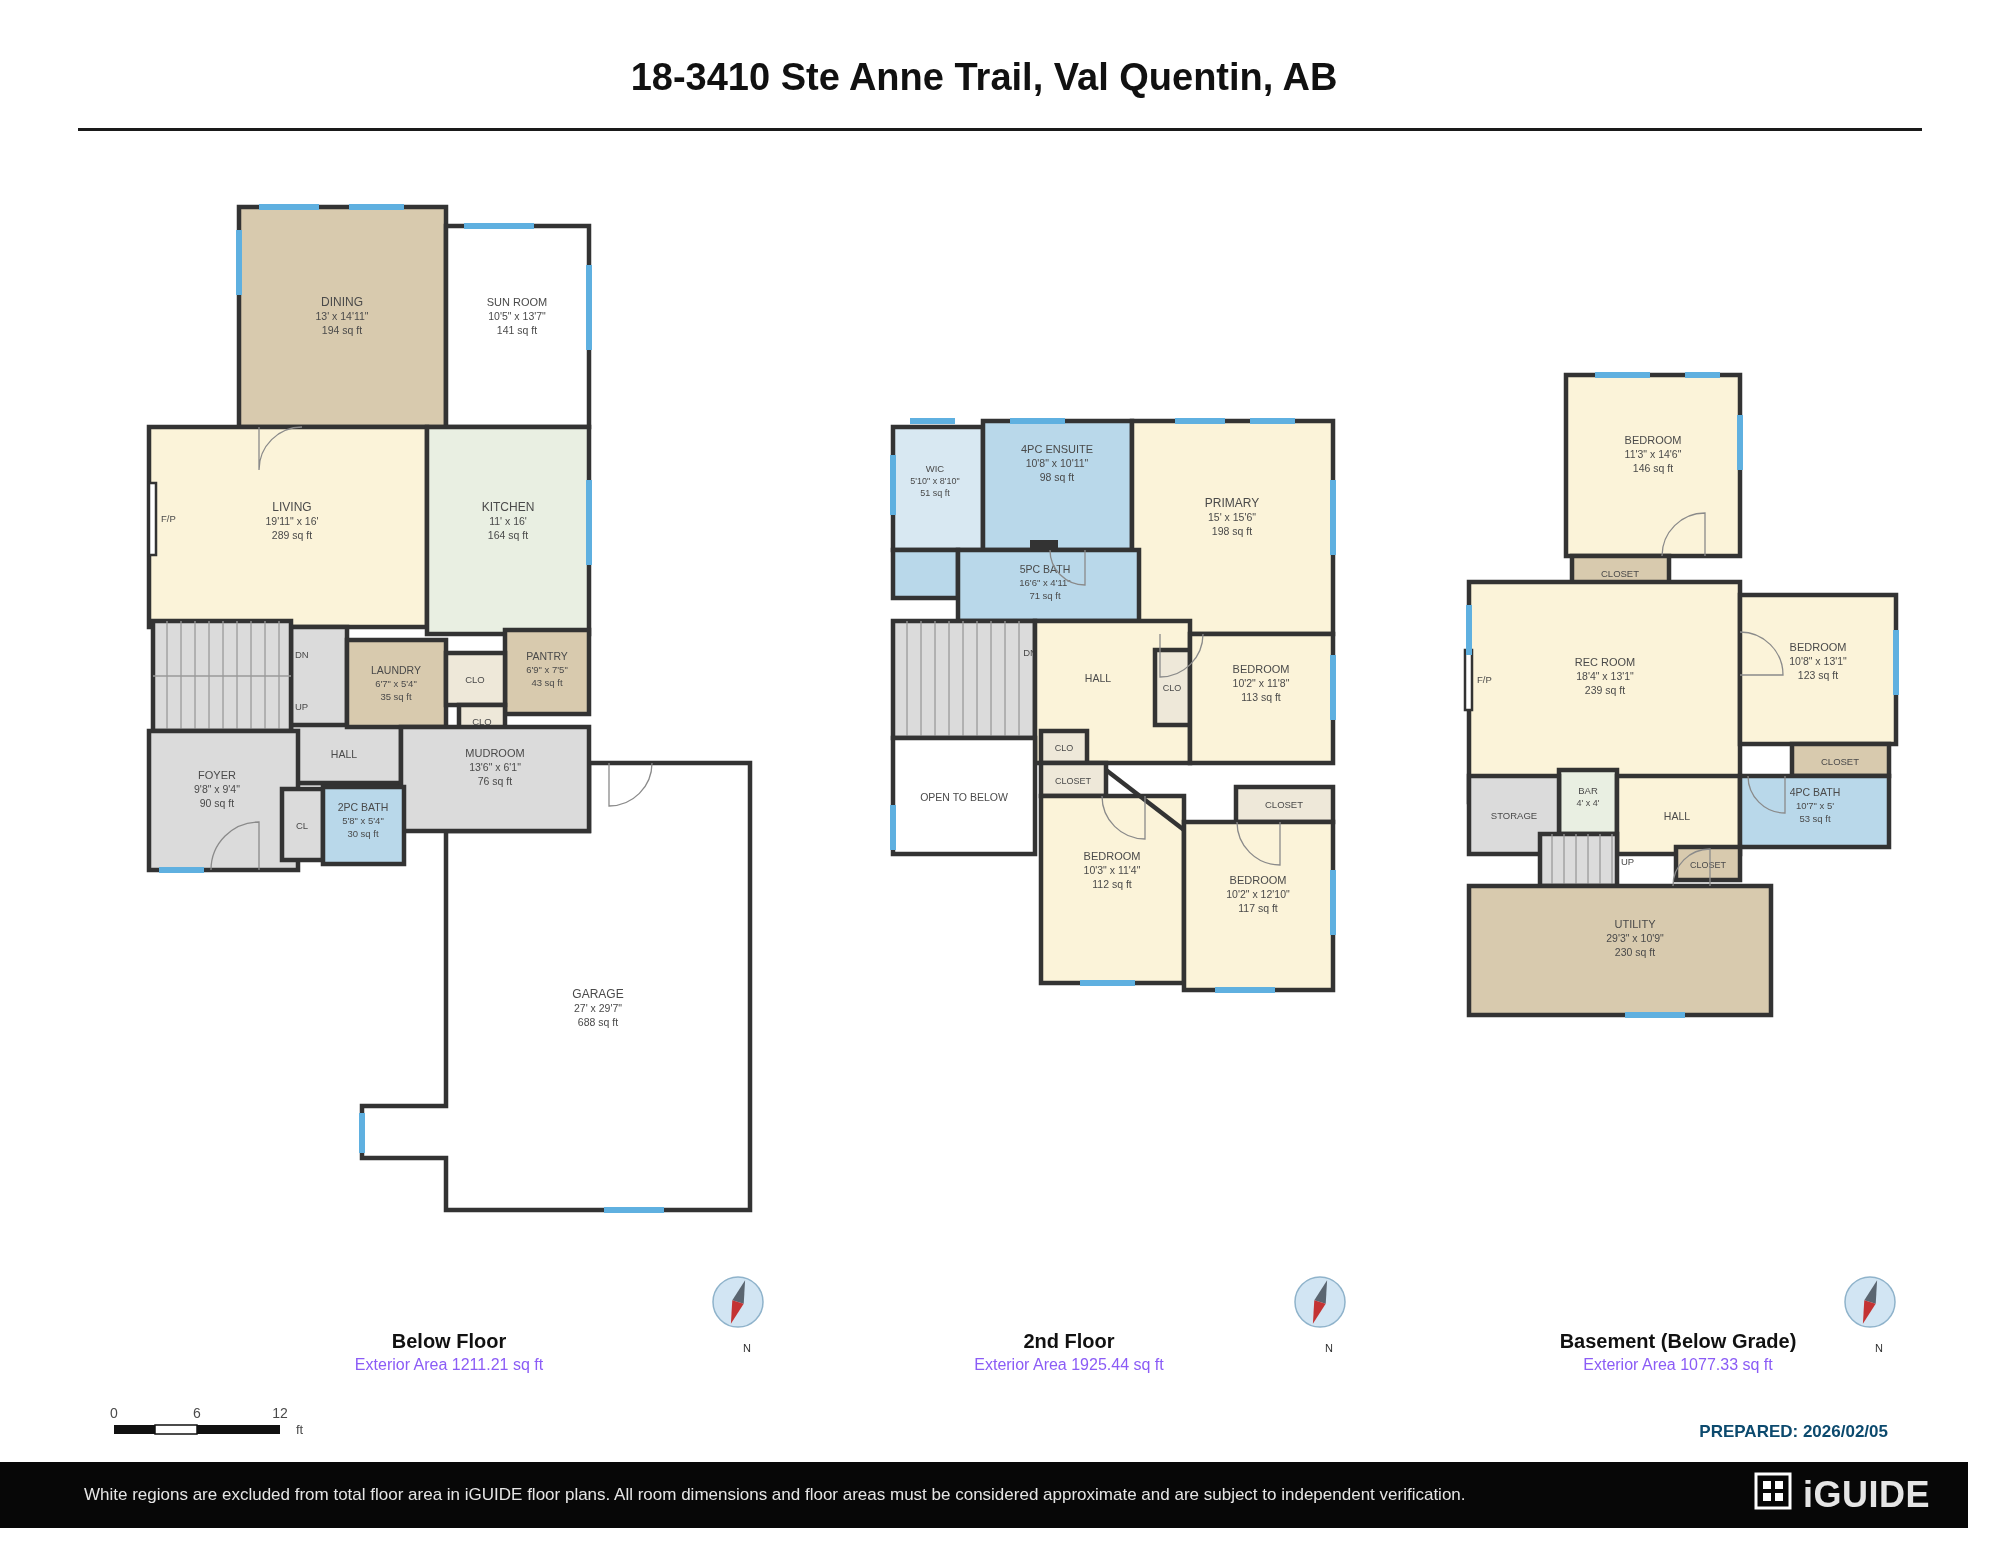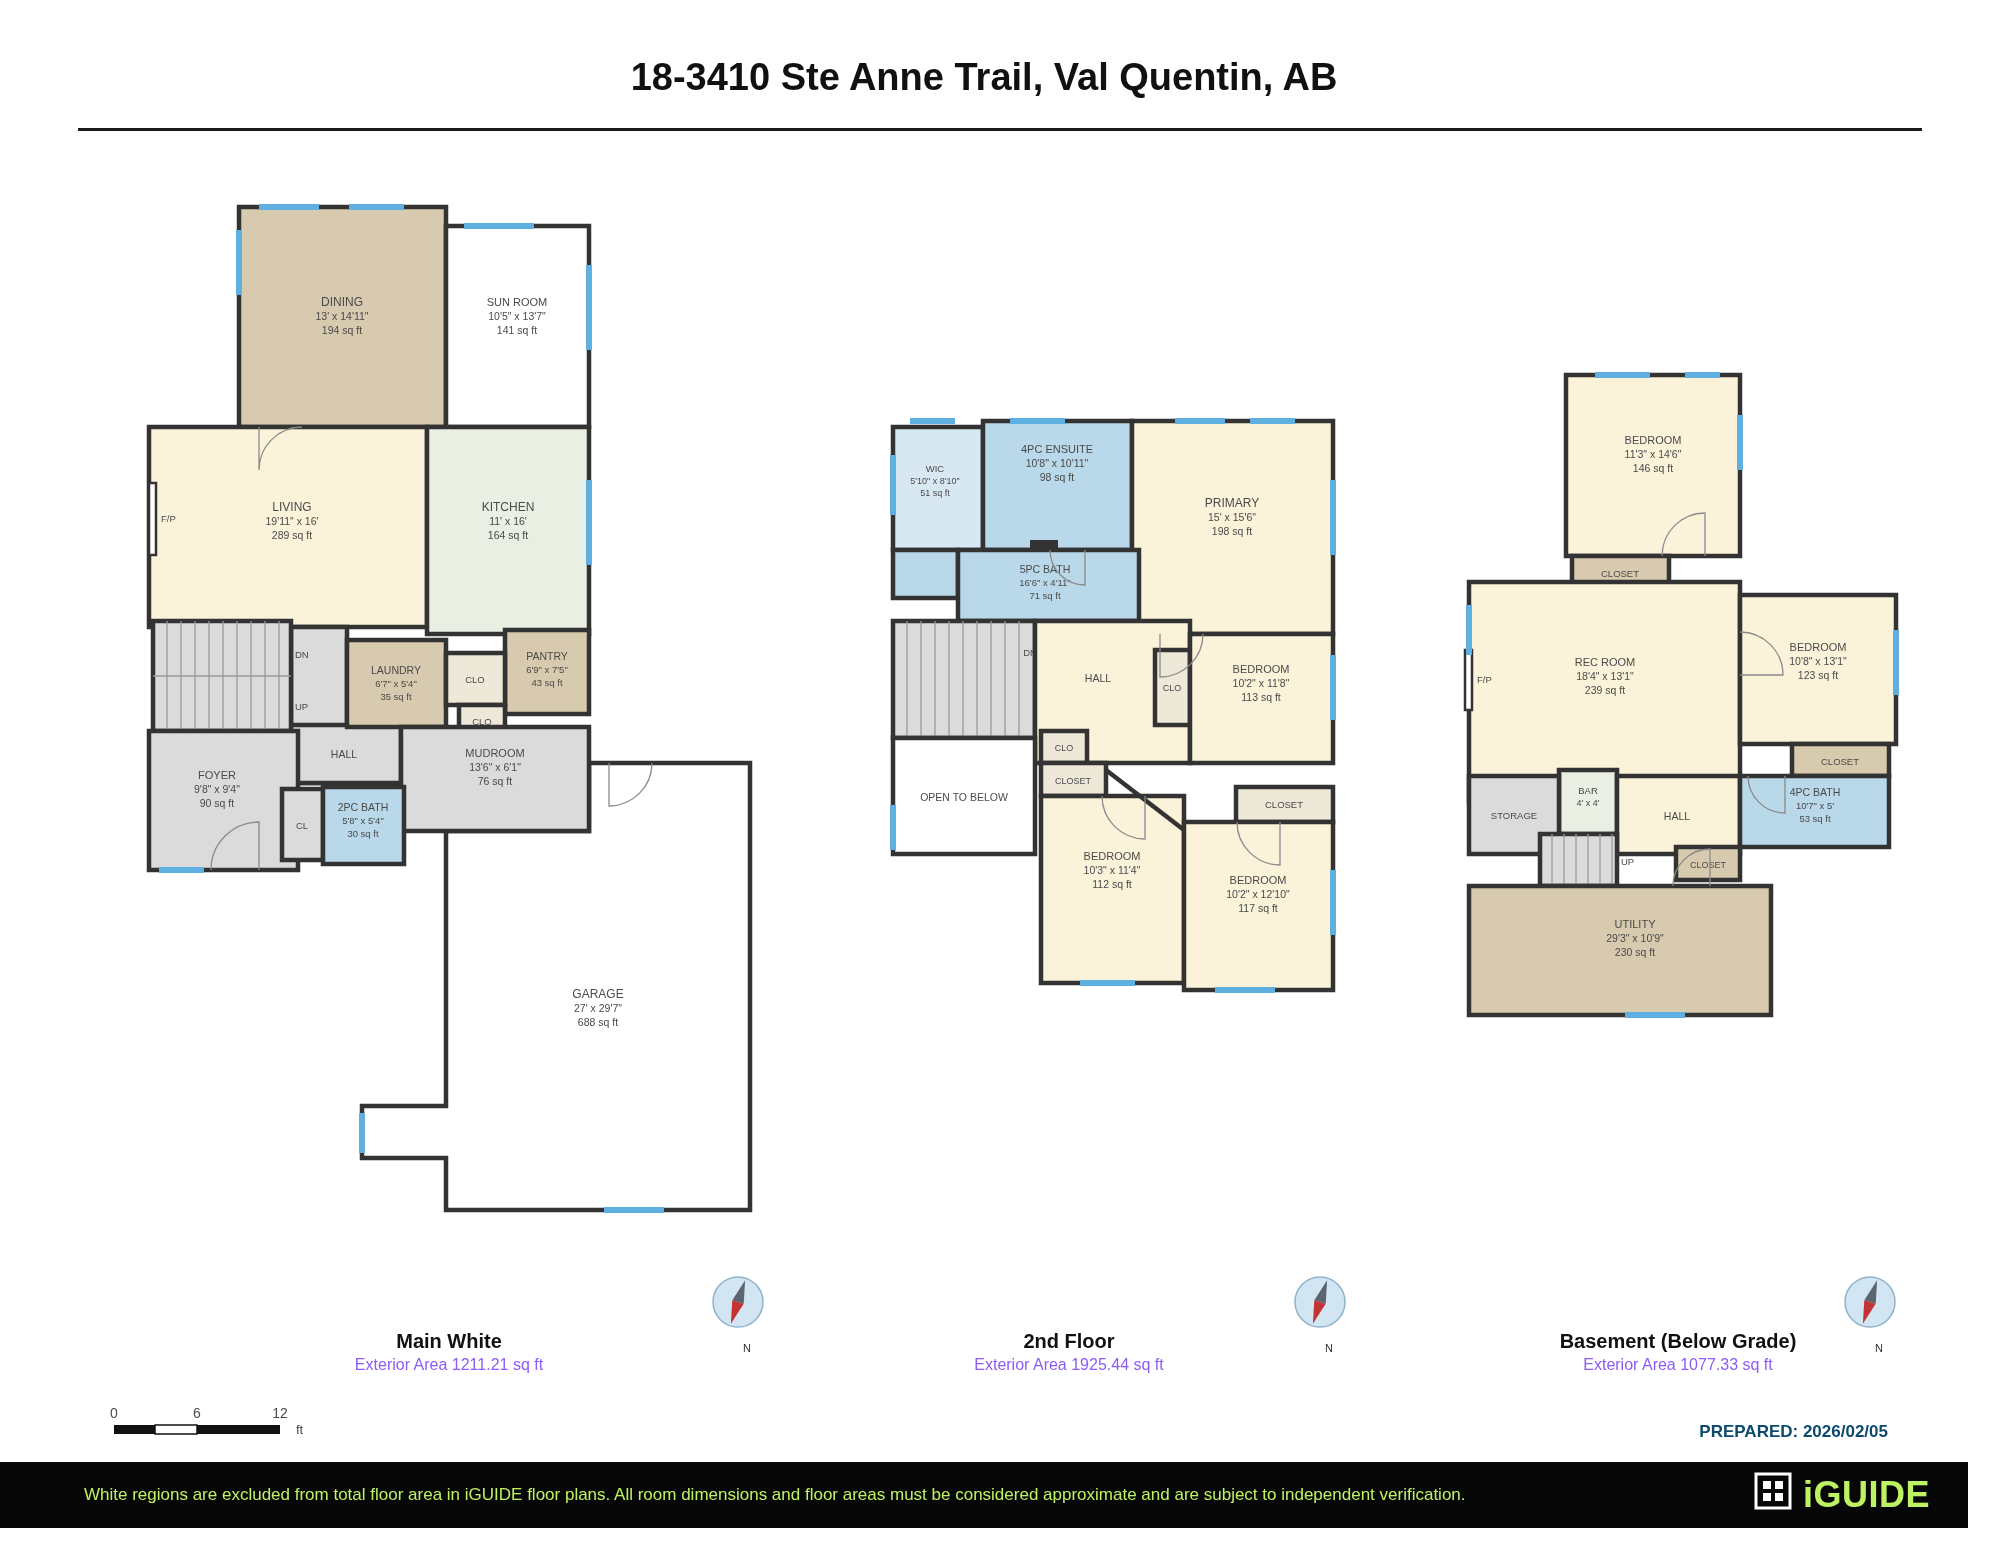--- a/index.html
+++ b/index.html
@@ -19,21 +19,21 @@
   .blue{fill:#b9d8ea;} .pblue{fill:#d8e8f2;} .gray{fill:#dbdbdb;} .white{fill:#ffffff;}
   .win{fill:#5fb0e0;stroke:none;}
   .tread{stroke:#9a9a9a;stroke-width:1.3;fill:none;}
   .door{stroke:#8a8a8a;stroke-width:1.3;fill:none;}
   .fpr{fill:#ffffff;stroke:#333;stroke-width:2.5;}
   .iw{stroke:#333;stroke-width:4.5;}
   .caption{position:absolute;top:1330px;width:320px;text-align:center;}
   .cap-title{font-size:20px;font-weight:bold;color:#111;}
   .cap-sub{font-size:16px;color:#8b5cf6;margin-top:3px;}
   .prepared{position:absolute;top:1422px;right:80px;font-size:17px;font-weight:bold;color:#0c4a6e;}
-  .footer{position:absolute;left:0;top:1462px;width:2000px;height:66px;background:#070707;color:#bef264;
+  .footer{position:absolute;left:0;top:1462px;width:2000px;height:66px;background:#070707;color:#e5e5e5;
           display:flex;align-items:center;justify-content:space-between;
           padding:0 70px 0 84px;box-sizing:border-box;}
   .disclaimer{font-size:17px;}
   .brand{display:flex;align-items:center;gap:10px;font-size:36px;font-weight:bold;letter-spacing:0.5px;}
   .compass-n{font-size:11px;fill:#333;}
 </style>
 </head>
 <body>
 
 <div class="page">
@@ -392,21 +392,21 @@
   <svg class="plan" style="left:1835px;top:1272px" width="70" height="90">
     <circle cx="35" cy="30" r="25" fill="#d2e5f3" stroke="#8fb3cb" stroke-width="1.5"></circle>
     <g transform="rotate(18 35 30)">
       <polygon points="35,7 41,30 29,30" fill="#5a6570"></polygon>
       <polygon points="35,53 41,30 29,30" fill="#c43333"></polygon>
     </g>
     <text x="44" y="80" class="compass-n">N</text>
   </svg>
 
   <div class="caption" style="left:289px">
-    <div class="cap-title">Main White</div>
+    <div class="cap-title">Below Floor</div>
     <div class="cap-sub">Exterior Area 1211.21 sq ft</div>
   </div>
   <div class="caption" style="left:909px">
     <div class="cap-title">2nd Floor</div>
     <div class="cap-sub">Exterior Area 1925.44 sq ft</div>
   </div>
   <div class="caption" style="left:1518px">
     <div class="cap-title">Basement (Below Grade)</div>
     <div class="cap-sub">Exterior Area 1077.33 sq ft</div>
   </div>

